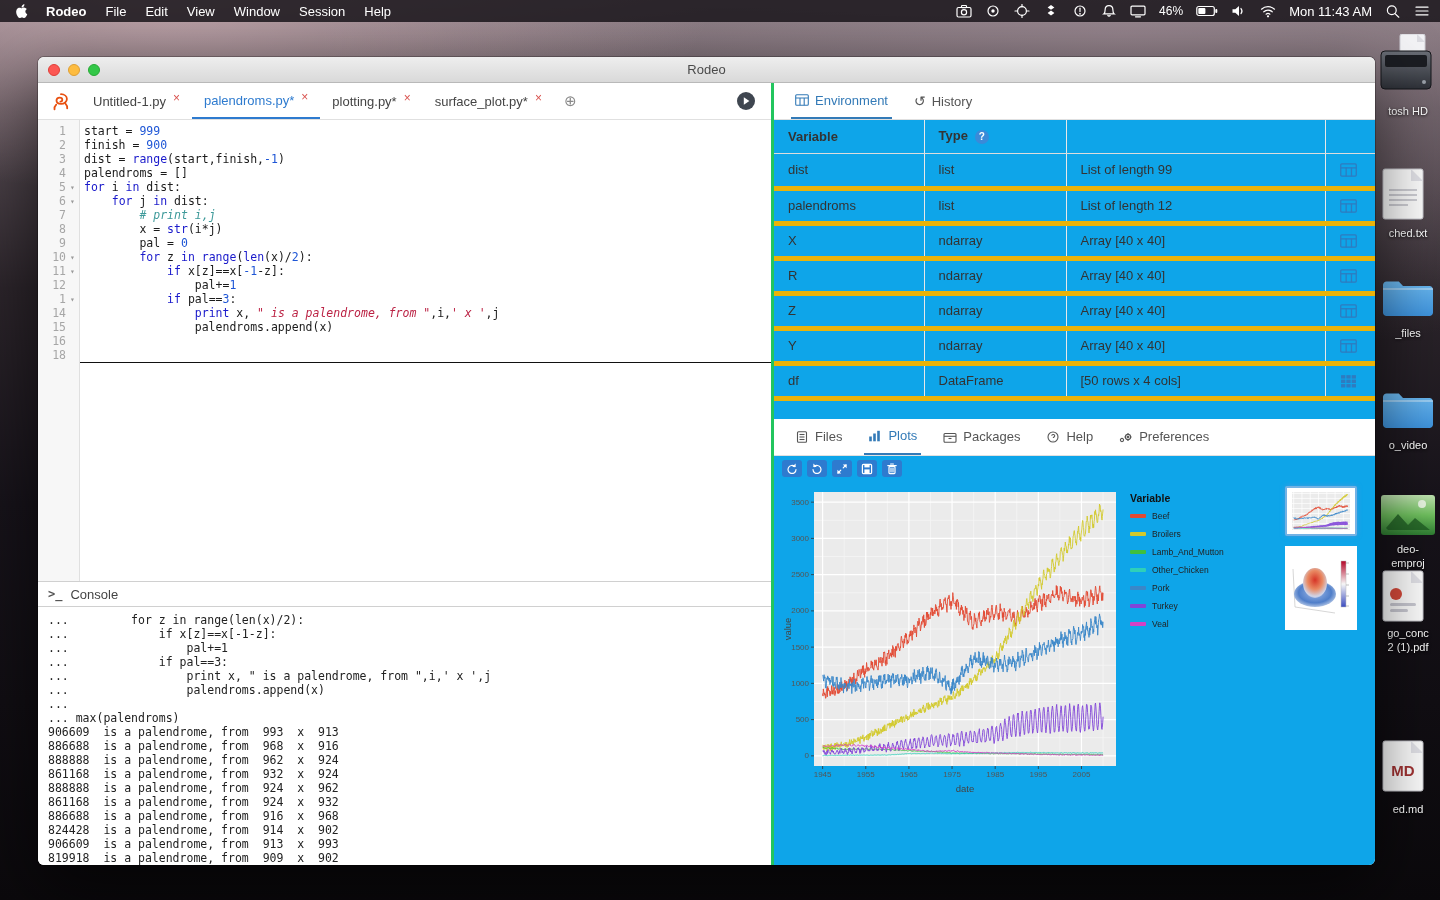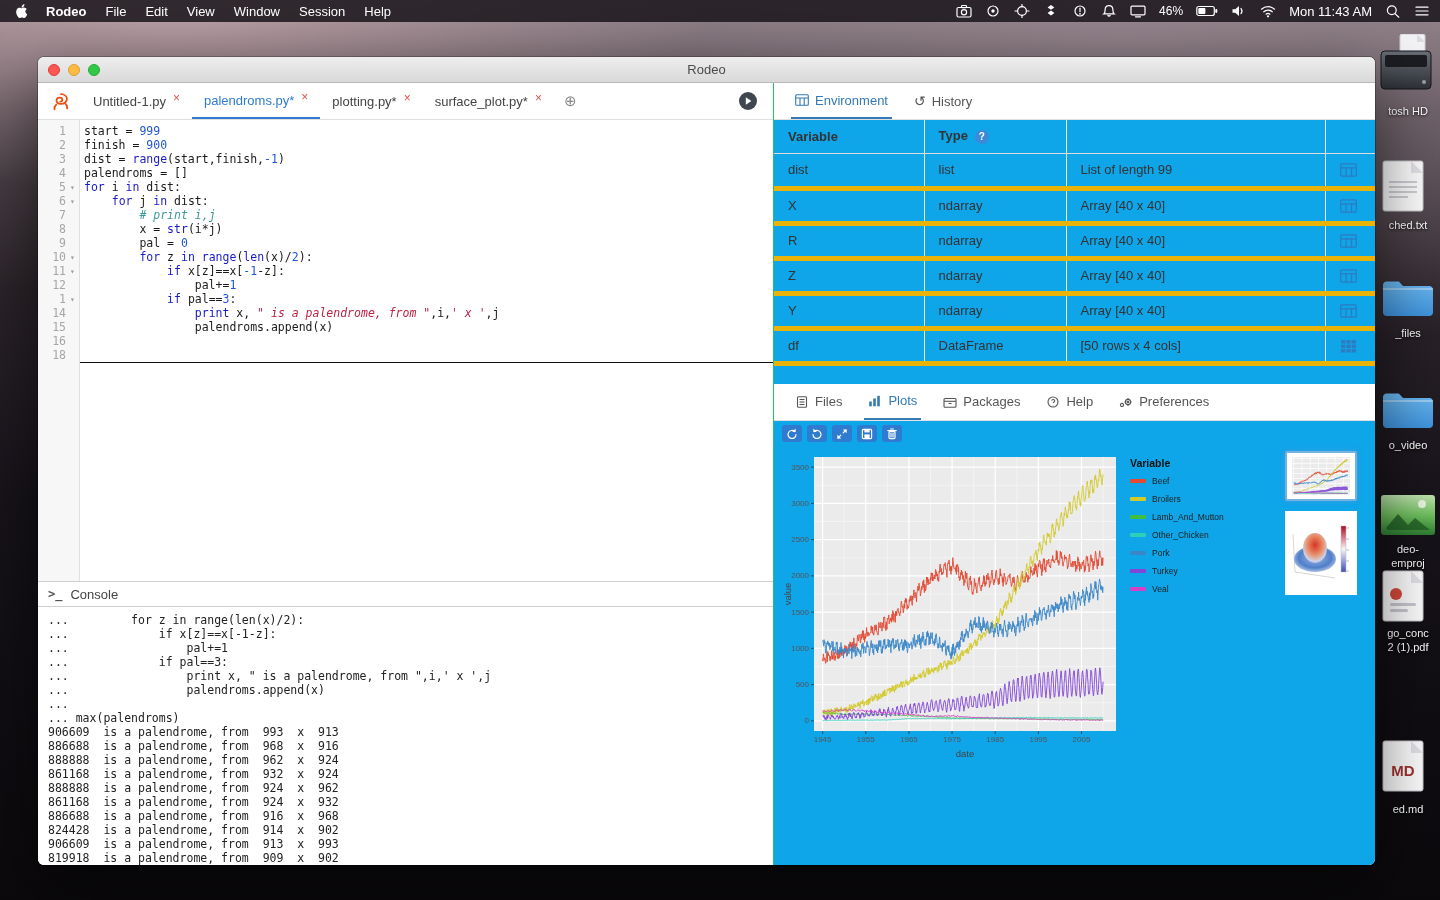--- a/index.html
+++ b/index.html
@@ -30,21 +30,21 @@
 #window{position:absolute;left:38px;top:57px;width:1337px;height:808px;background:#fff;border-radius:6px;
  box-shadow:0 25px 70px rgba(0,0,0,.6),0 0 0 1px rgba(0,0,0,.25);overflow:hidden;display:flex;flex-direction:column;z-index:20}
 #titlebar{height:26px;flex:0 0 26px;background:linear-gradient(#eeeeee,#d9d9d9);border-bottom:1px solid #b9b9b9;position:relative;text-align:center;font-size:13px;color:#4a4a4a;line-height:25px}
 .lights{position:absolute;left:10px;top:7px;display:flex;gap:8px}
 .light{width:12px;height:12px;border-radius:50%}
 .light.red{background:#fc5753;border:1px solid #df3e38}
 .light.yellow{background:#fdbc40;border:1px solid #de9f34}
 .light.green{background:#33c748;border:1px solid #27aa35}
 #main{flex:1;display:flex;min-height:0}
 
-#left-pane{width:736px;flex:0 0 736px;border-right:1px solid #22c55e;display:flex;flex-direction:column;min-height:0}
+#left-pane{width:736px;flex:0 0 736px;border-right:3px solid #22c55e;display:flex;flex-direction:column;min-height:0}
 .tabbar{height:37px;flex:0 0 37px;display:flex;align-items:center;border-bottom:1px solid #e0e0e0;background:#fff}
 #rodeo-logo{width:20px;height:20px;margin:0 10px 0 13px}
 .etab{display:flex;align-items:center;height:100%;padding:0 12px;font-size:13px;color:#444;cursor:default}
 .etab.active{color:#2e7bcf;border-bottom:2px solid #2e7bcf}
 .etab .close{color:#d9534f;font-size:12px;margin-left:7px;position:relative;top:-3px;cursor:pointer}
 .newtab{color:#8a8a8a;font-size:15px;padding:0 10px;cursor:pointer}
 .runbtn{margin-left:auto;margin-right:15px;width:20px;height:20px;cursor:pointer}
 
 #editor{flex:1;position:relative;background:#fff;font-family:"DejaVu Sans Mono",monospace;font-size:11.5px;line-height:14px;overflow:hidden;padding-top:4px}
 #editor::before{content:"";position:absolute;left:0;top:0;bottom:0;width:41px;background:#f7f7f7;border-right:1px solid #e0e0e0}
@@ -222,21 +222,21 @@
             <path d="M17 0l8 8h-8z" fill="#dcdce2"></path>
           </g>
           <rect x="1" y="17" width="50" height="38" rx="4" fill="url(#drivegrad)" stroke="#15161a"></rect>
           <rect x="5" y="21" width="42" height="12" rx="2" fill="#1b1d22"></rect>
           <circle cx="44" cy="48" r="2" fill="#9aa0a8"></circle>
         </svg>
         <div class="dlabel" style="top: 70px;">
           <div>tosh HD</div>
         </div>
       </div>
-      <div class="dicon" style="top: 160px;">
+      <div class="dicon" style="top: 168px;">
         <svg width="46" height="52" viewBox="0 0 46 52">
           <rect x="3" y="1" width="40" height="50" rx="2" fill="#fdfdfd" stroke="#c9c9cf"></rect>
           <path d="M31 1l12 12H31z" fill="#e2e2e8"></path>
           <line x1="9" y1="22" x2="37" y2="22" stroke="#b9b9c2" stroke-width="1.4"></line>
           <line x1="9" y1="27" x2="37" y2="27" stroke="#b9b9c2" stroke-width="1.4"></line>
           <line x1="9" y1="32" x2="37" y2="32" stroke="#b9b9c2" stroke-width="1.4"></line>
           <line x1="9" y1="37" x2="28" y2="37" stroke="#b9b9c2" stroke-width="1.4"></line>
         </svg>
         <div class="dlabel" style="top: 58px;">
           <div>ched.txt</div>
@@ -514,20 +514,33 @@
               <th><span>Type</span><span class="help">?</span></th>
               <th></th>
               <th></th>
             </tr>
           </thead>
           <tbody id="env-body">
               <tr>
                 <td>dist</td>
                 <td>list</td>
                 <td>List of length 99</td>
+                <td class="icon-cell">
+                  <svg class="vti" viewBox="0 0 16 13">
+                    <rect x="0.7" y="0.7" width="14.6" height="11.6" rx="1"></rect>
+                    <line x1="0.7" y1="4.4" x2="15.3" y2="4.4"></line>
+                    <line x1="5.8" y1="4.4" x2="5.8" y2="12.3"></line>
+                    <line x1="10.8" y1="4.4" x2="10.8" y2="12.3"></line>
+                  </svg>
+                </td>
+              </tr>
+              <tr>
+                <td>palendroms</td>
+                <td>list</td>
+                <td>List of length 12</td>
                 <td class="icon-cell">
                   <svg class="vti" viewBox="0 0 16 13">
                     <rect x="0.7" y="0.7" width="14.6" height="11.6" rx="1"></rect>
                     <line x1="0.7" y1="4.4" x2="15.3" y2="4.4"></line>
                     <line x1="5.8" y1="4.4" x2="5.8" y2="12.3"></line>
                     <line x1="10.8" y1="4.4" x2="10.8" y2="12.3"></line>
                   </svg>
                 </td>
               </tr>
               <tr>

